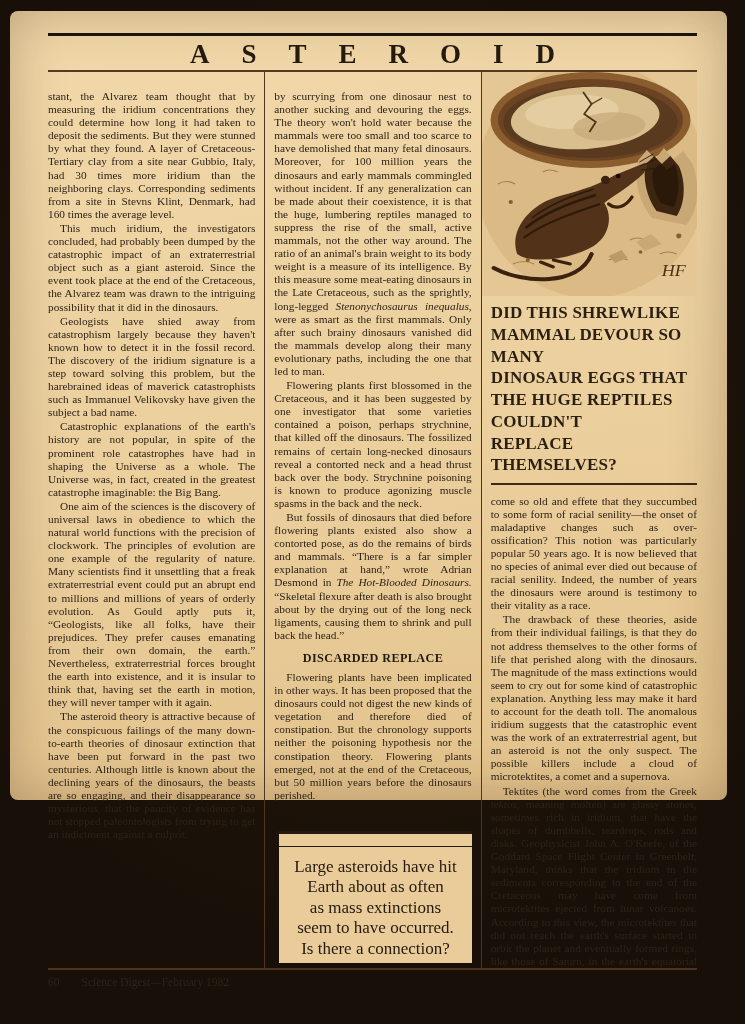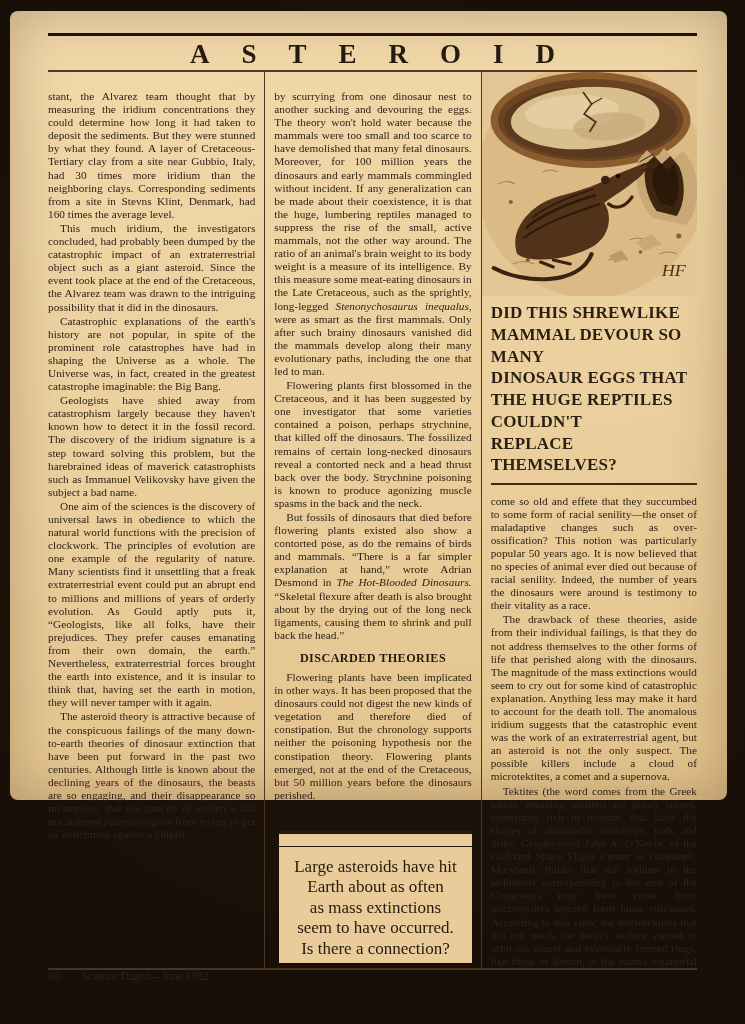--- a/index.html
+++ b/index.html
@@ -79,52 +79,52 @@
   .caption {
     font-weight:bold; font-size:17px; line-height:1.28;
     white-space:pre-line; letter-spacing:0.2px;
     margin:2px 0 7px 0; color:#2a1f12;
   }
   .caption-rule { height:1.5px; background:#3c2a18; margin:0 0 10px 0; }
 
   .footer-rule { height:2px; background:#4c3320; }
   .footer-row {
     display:flex; gap:22px; align-items:baseline;
-    font-size:11.5px; color:#2e2318;
+    font-size:11.5px; padding-top:6px; color:#2e2318;
   }
 </style>
 </head>
 <body>
 
 <div class="page">
 
   <div class="masthead">
     <div class="rule-thick"></div>
     <div class="title-row">
       <span class="title">ASTEROID</span>
     </div>
     <div class="rule-thin"></div>
   </div>
 
   <div class="main">
 
     <div class="col first">
       <p class="cont">stant, the Alvarez team thought that by measuring the iridium concentrations they could determine how long it had taken to deposit the sediments. But they were stunned by what they found. A layer of Cretaceous-Tertiary clay from a site near Gubbio, Italy, had 30 times more iridium than the neighboring clays. Corresponding sediments from a site in Stevns Klint, Denmark, had 160 times the average level.</p>
       <p>This much iridium, the investigators concluded, had probably been dumped by the catastrophic impact of an extraterrestrial object such as a giant asteroid. Since the event took place at the end of the Cretaceous, the Alvarez team was drawn to the intriguing possibility that it did in the dinosaurs.</p>
+      <p>Geologists have shied away from catastrophism largely because they haven't known how to detect it in the fossil record. The discovery of the iridium signature is a step toward solving this problem, but the harebrained ideas of maverick catastrophists such as Immanuel Velikovsky have given the subject a bad name.</p>
       <p>Catastrophic explanations of the earth's history are not popular, in spite of the prominent role catastrophes have had in shaping the Universe as a whole. The Universe was, in fact, created in the greatest catastrophe imaginable: the Big Bang.</p>
-      <p>Geologists have shied away from catastrophism largely because they haven't known how to detect it in the fossil record. The discovery of the iridium signature is a step toward solving this problem, but the harebrained ideas of maverick catastrophists such as Immanuel Velikovsky have given the subject a bad name.</p>
       <p>One aim of the sciences is the discovery of universal laws in obedience to which the natural world functions with the precision of clockwork. The principles of evolution are one example of the regularity of nature. Many scientists find it unsettling that a freak extraterrestrial event could put an abrupt end to millions and millions of years of orderly evolution. As Gould aptly puts it, “Geologists, like all folks, have their prejudices. They prefer causes emanating from their own domain, the earth.” Nevertheless, extraterrestrial forces brought the earth into existence, and it is insular to think that, having set the earth in motion, they will never tamper with it again.</p>
       <p>The asteroid theory is attractive because of the conspicuous failings of the many down-to-earth theories of dinosaur extinction that have been put forward in the past two centuries. Although little is known about the declining years of the dinosaurs, the beasts are so engaging, and their disappearance so mysterious, that the paucity of evidence has not stopped paleontologists from trying to get an indictment against a culprit.</p>
     </div>
 
     <div class="col">
       <p class="cont"><span>by scurrying from one dinosaur nest to another sucking and devouring the eggs. The theory won't hold water because the mammals were too small and too scarce to have demolished that many fetal dinosaurs. Moreover, for 100 million years the dinosaurs and early mammals commingled without incident. If any generalization can be made about their coexistence, it is that the huge, lumbering reptiles managed to suppress the rise of the small, active mammals, not the other way around. The ratio of an animal's brain weight to its body weight is a measure of its intelligence. By this measure some meat-eating dinosaurs in the Late Cretaceous, such as the sprightly, long-legged </span><i>Stenonychosaurus inequalus,</i><span> were as smart as the first mammals. Only after such brainy dinosaurs vanished did the mammals develop along their many evolutionary paths, including the one that led to man.</span></p>
       <p>Flowering plants first blossomed in the Cretaceous, and it has been suggested by one investigator that some varieties contained a poison, perhaps strychnine, that killed off the dinosaurs. The fossilized remains of certain long-necked dinosaurs reveal a contorted neck and a head thrust back over the body. Strychnine poisoning is known to produce agonizing muscle spasms in the back and the neck.</p>
       <p><span>But fossils of dinosaurs that died before flowering plants existed also show a contorted pose, as do the remains of birds and mammals. “There is a far simpler explanation at hand,” wrote Adrian Desmond in </span><i>The Hot-Blooded Dinosaurs.</i><span> “Skeletal flexure after death is also brought about by the drying out of the long neck ligaments, causing them to shrink and pull back the head.”</span></p>
-      <h3>DISCARDED THEORIES</h3>
+      <h3>DISCARDED REPLACE</h3>
       <p>Flowering plants have been implicated in other ways. It has been proposed that the dinosaurs could not digest the new kinds of vegetation and therefore died of constipation. But the chronology supports neither the poisoning hypothesis nor the constipation theory. Flowering plants emerged, not at the end of the Cretaceous, but 50 million years before the dinosaurs perished.</p>
       <div class="pullquote">
         <div class="pullquote-inner">Large asteroids have hit
 Earth about as often
 as mass extinctions
 seem to have occurred.
 Is there a connection?</div>
       </div>
     </div>
 
@@ -193,16 +193,16 @@
       <p>The drawback of these theories, aside from their individual failings, is that they do not address themselves to the other forms of life that perished along with the dinosaurs. The magnitude of the mass extinctions would seem to cry out for some kind of catastrophic explanation. Anything less may make it hard to account for the death toll. The anomalous iridium suggests that the catastrophic event was the work of an extraterrestrial agent, but an asteroid is not the only suspect. The possible killers include a cloud of microtektites, a comet and a supernova.</p>
       <p><span>Tektites (the word comes from the Greek </span><i>tektos,</i><span> meaning molten) are glassy stones, sometimes rich in iridium, that have the shapes of dumbbells, teardrops, rods and disks. Geophysicist John A. O'Keefe, of the Goddard Space Flight Center in Greenbelt, Maryland, thinks that the iridium in the sediments corresponding to the end of the Cretaceous may have come from microtektites ejected from lunar volcanoes. According to this view, the microtektites that did not reach the earth's surface started to orbit the planet and eventually formed rings, like those of Saturn, in the earth's equatorial plane. Like the dust produced by the asteroid, the orbiting microtektites would block sunlight and thereby exterminate numerous plants and animals.</span></p>
       <p>O'Keefe's which has few followers be-</p>
     </div>
 
   </div>
 
   <div class="footer-rule"></div>
   <div class="footer-row">
     <span>60</span>
-    <span>Science Digest—June 1982</span>
+    <span>Science Digest—February 1982</span>
   </div>
 
 </div>
 
 </body></html>

